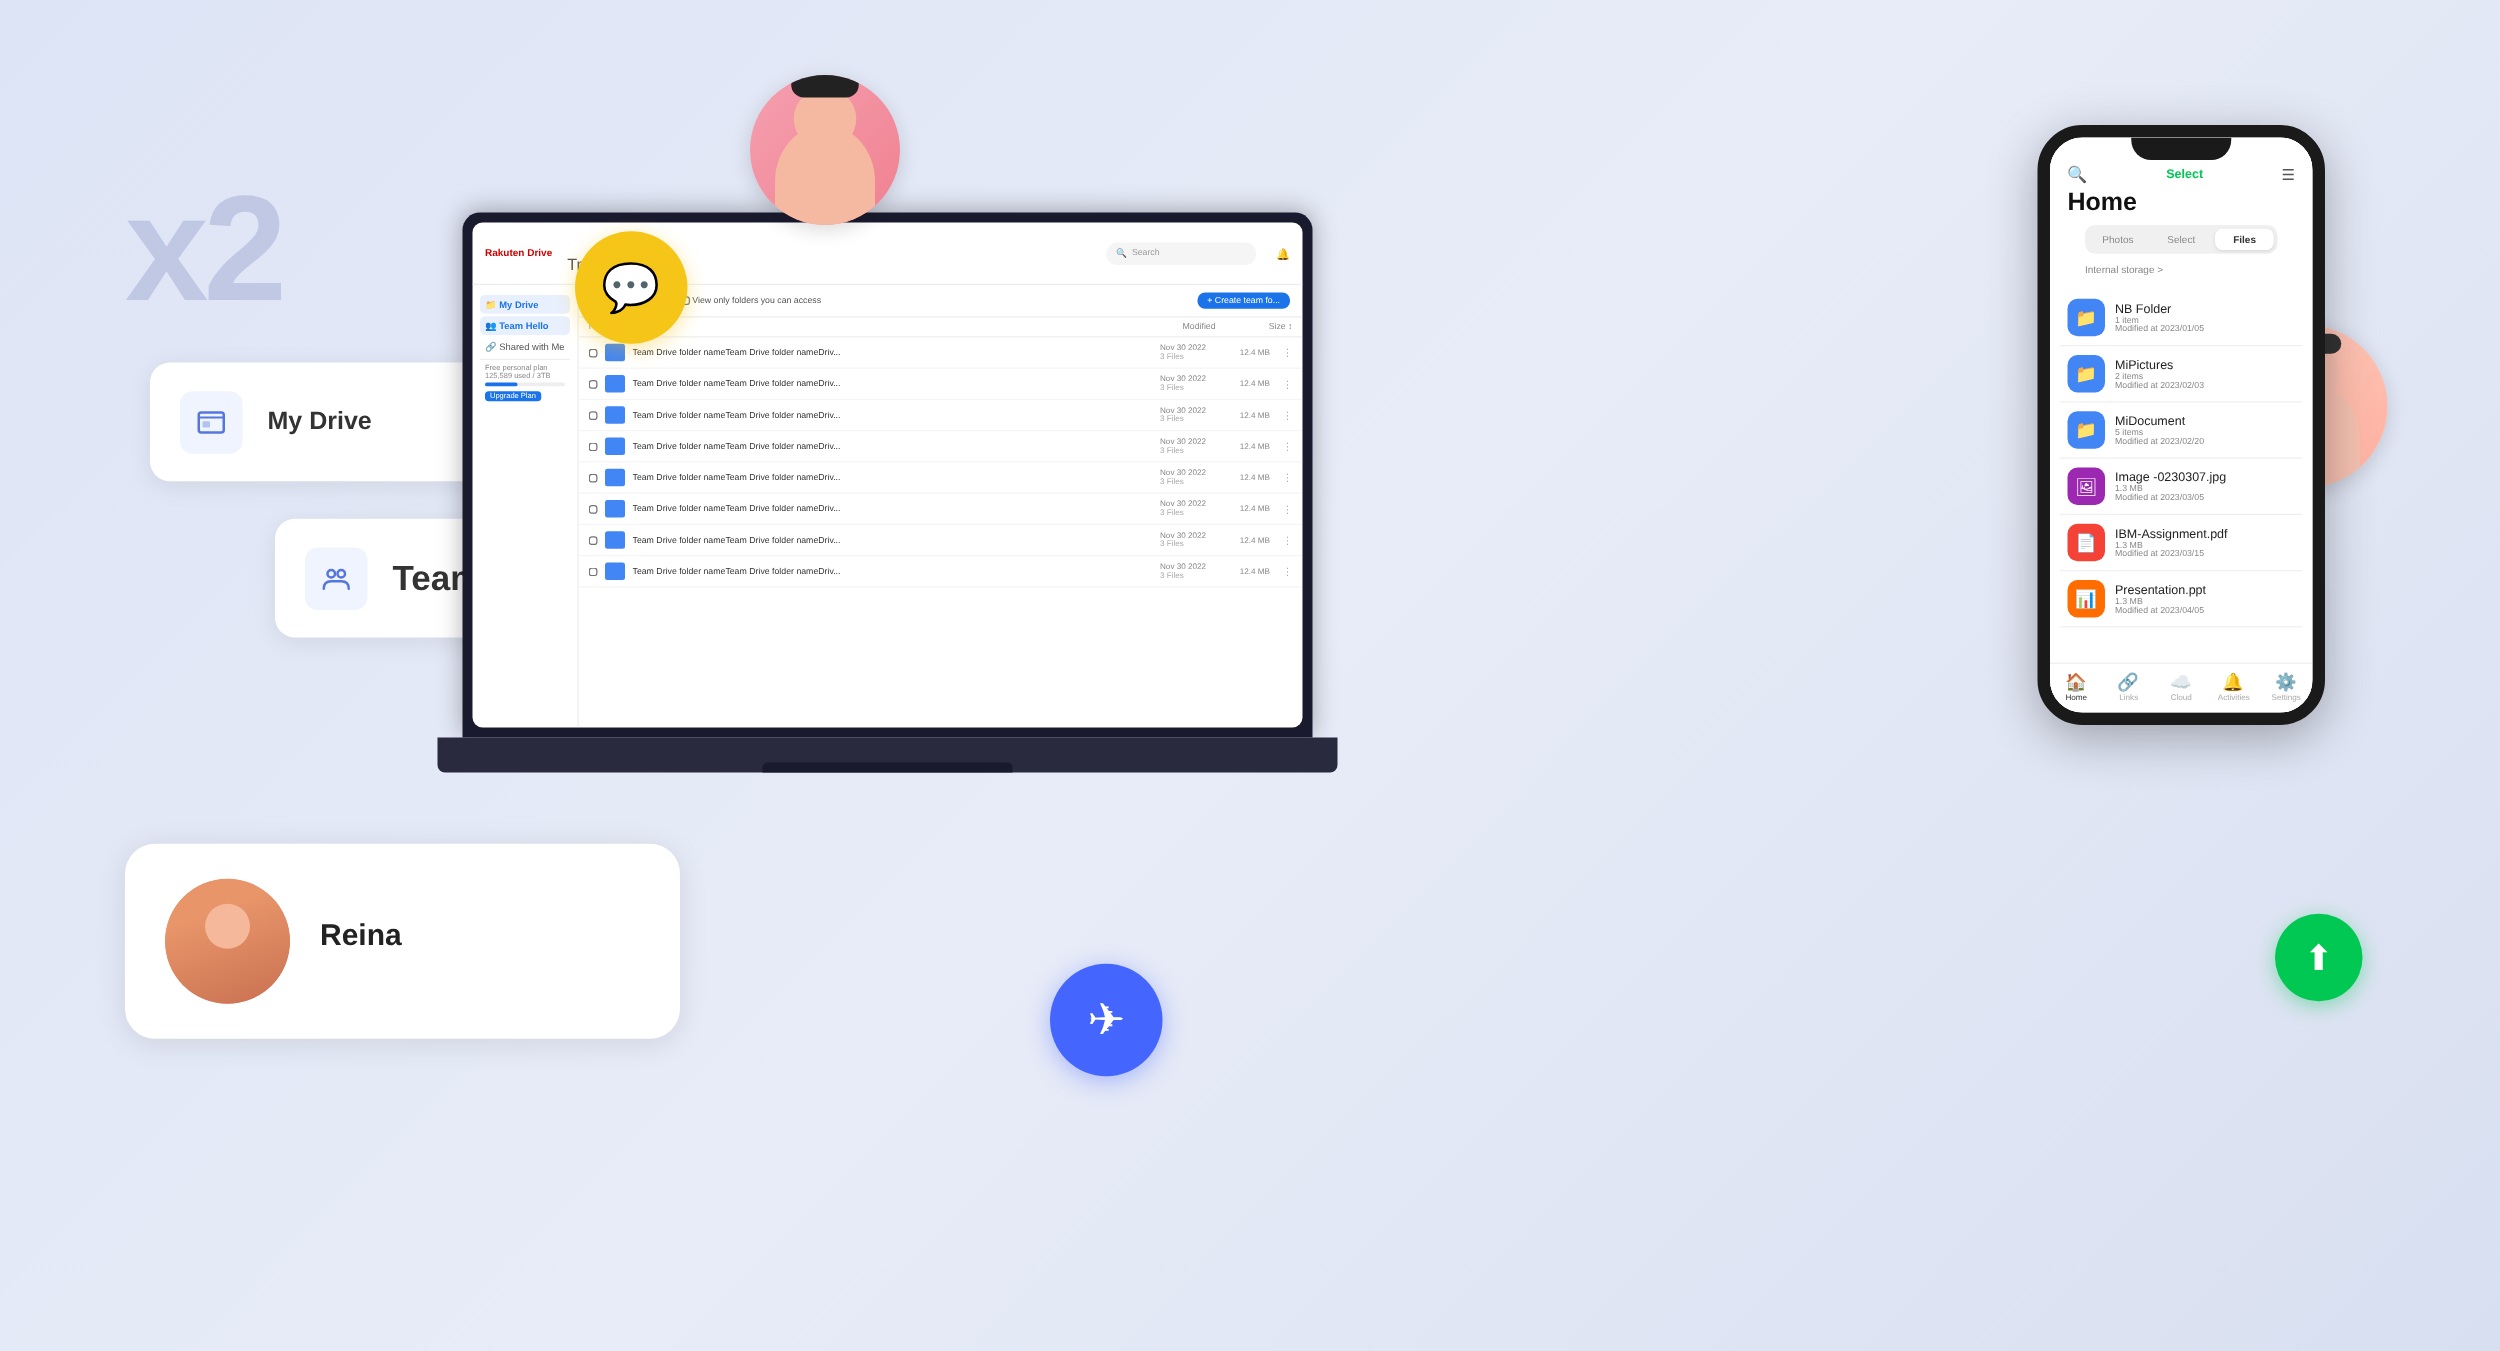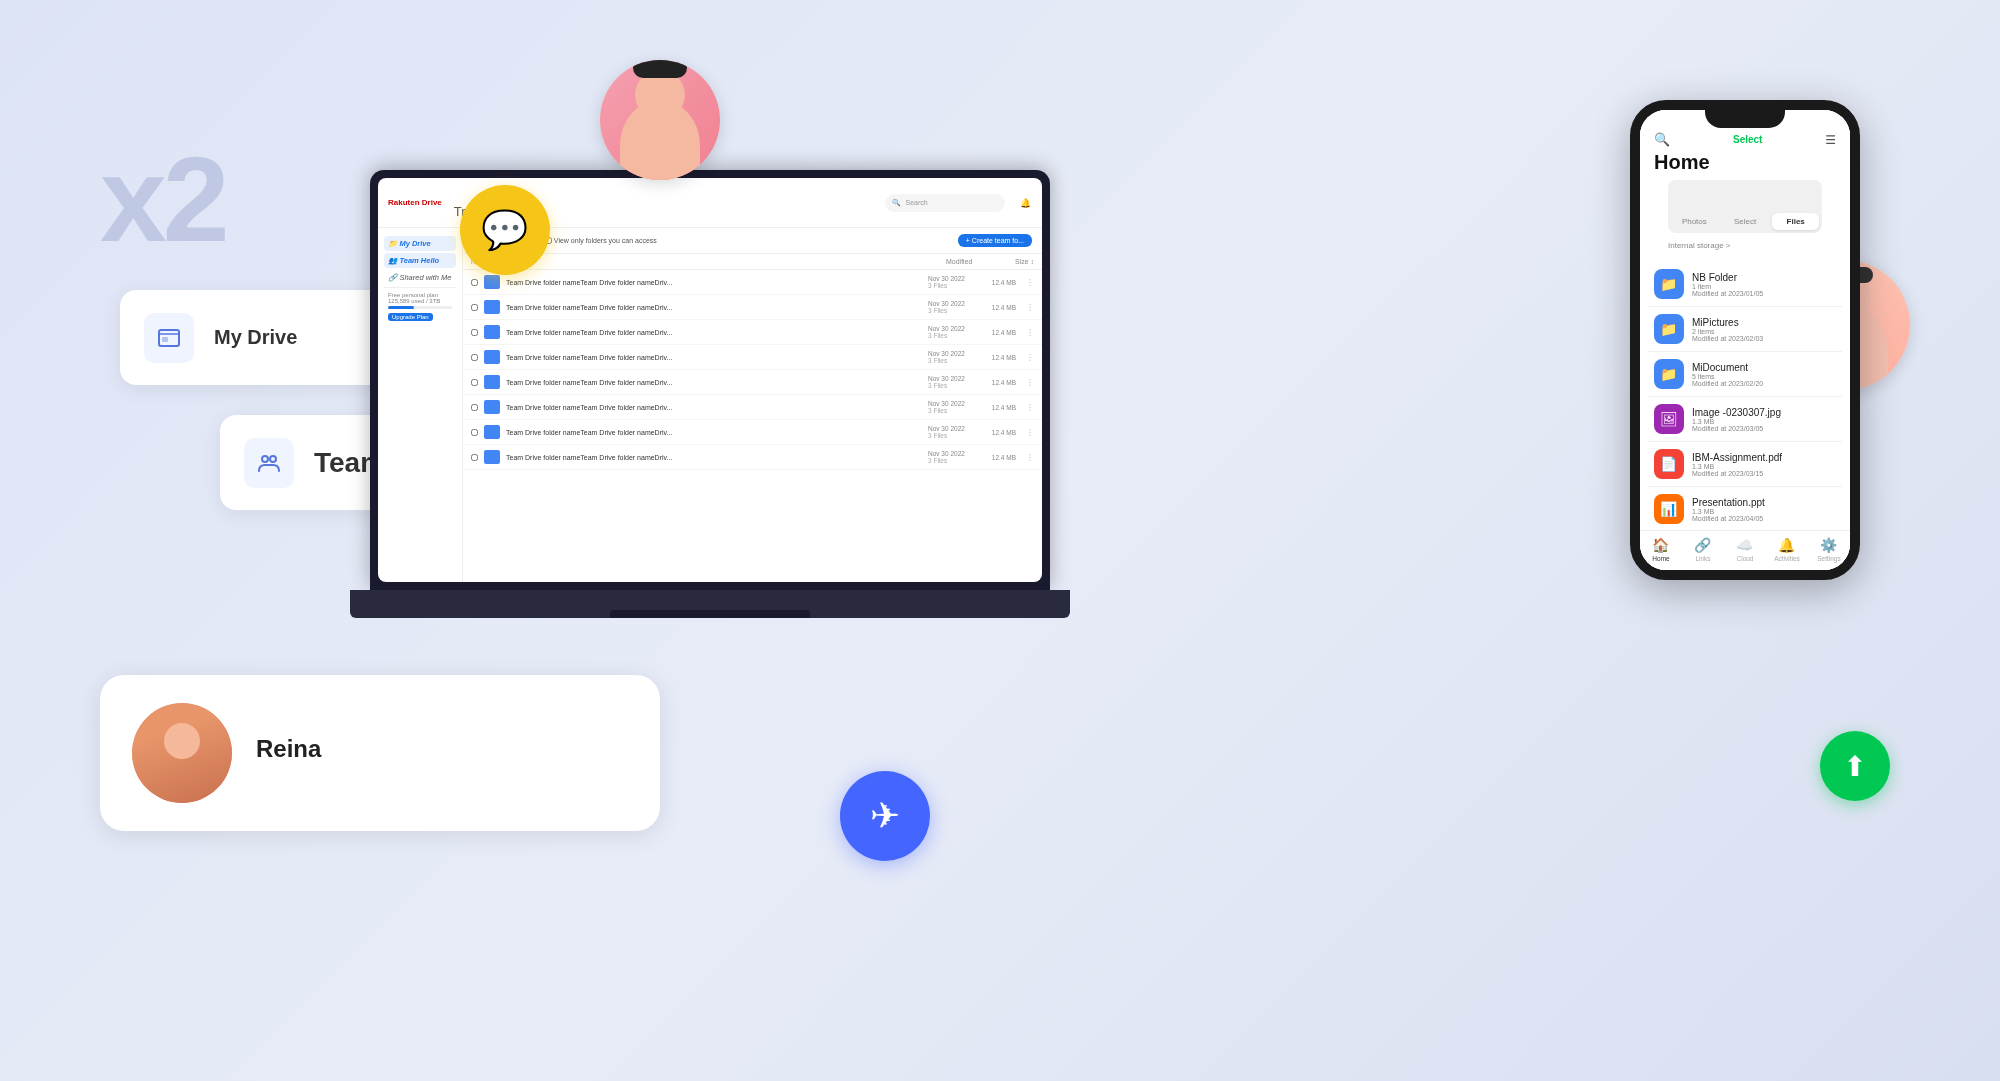--- a/index.html
+++ b/index.html
@@ -85,21 +85,21 @@
       font-size: 28px;
       font-weight: 700;
       color: #333;
     }
 
     
     .chat-bubble {
       position: absolute;
       bottom: 250px;
       left: 100px;
-      width: 560px;
+      width: 444px;
       background: white;
       border-radius: 24px;
       padding: 28px 32px;
       display: flex;
       align-items: center;
       gap: 24px;
       box-shadow: 0 4px 24px rgba(0,0,0,0.1);
     }
     .chat-avatar {
       width: 100px;
@@ -238,21 +238,20 @@
       width: 85px;
       padding: 8px 6px;
       border-right: 1px solid #eee;
       font-size: 7.5px;
     }
     .rd-sidebar-item {
       padding: 3px 4px;
       border-radius: 4px;
       margin-bottom: 2px;
       color: #555;
-      font-style: italic;
     }
     .rd-sidebar-item.active {
       background: #e8f0fe;
       color: #1a73e8;
       font-weight: 600;
     }
     .rd-main {
       flex: 1;
       display: flex;
       flex-direction: column;
@@ -414,21 +413,20 @@
       border-radius: 8px;
       padding: 3px;
     }
     .phone-tab {
       flex: 1;
       text-align: center;
       padding: 4px 0;
       font-size: 8px;
       color: #888;
       border-radius: 6px;
-      margin-top: 30px;
     }
     .phone-tab.active {
       background: white;
       color: #333;
       font-weight: 600;
       box-shadow: 0 1px 3px rgba(0,0,0,0.1);
     }
     .phone-breadcrumb {
       font-size: 8px;
       color: #888;

